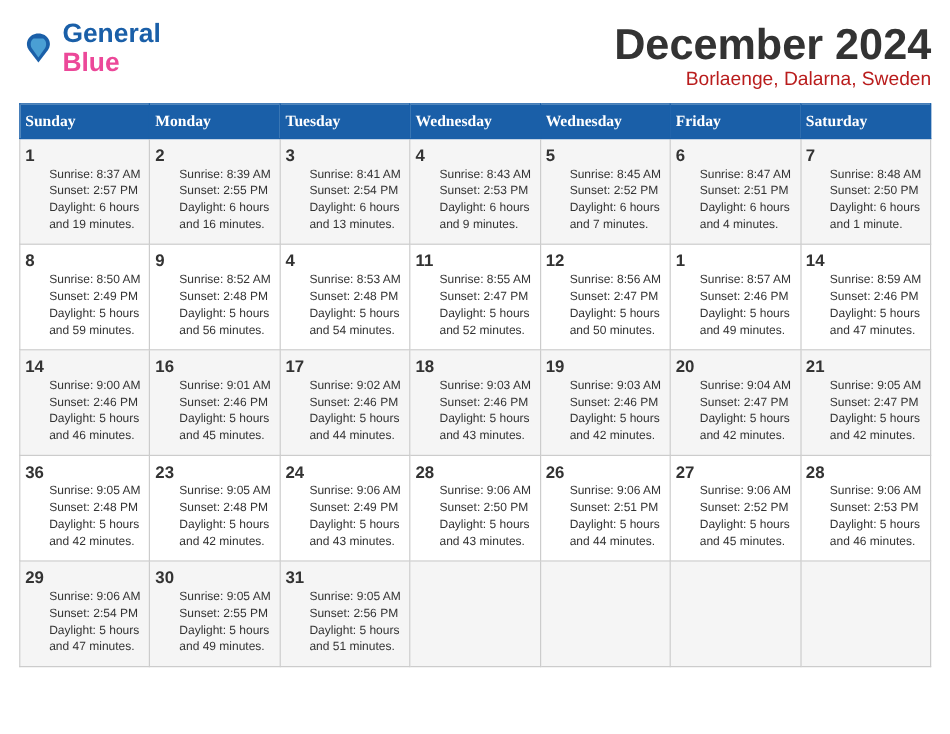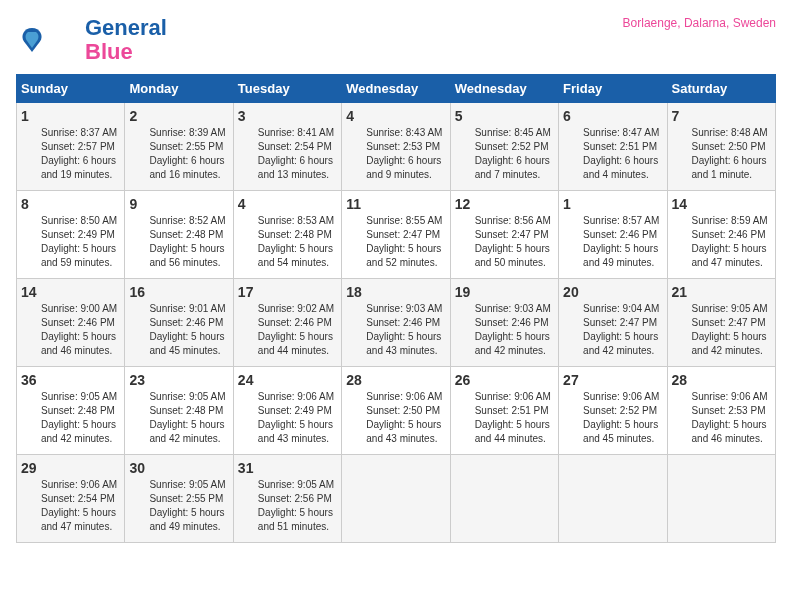--- a/index.html
+++ b/index.html
@@ -12,21 +12,20 @@
     }
     .header {
       display: flex;
       justify-content: space-between;
       align-items: flex-start;
       margin-bottom: 10px;
     }
     .logo {
       display: flex;
       align-items: center;
-      gap: 33px;
     }
     .logo-text {
       font-size: 22px;
       font-weight: bold;
       color: #333;
       line-height: 1.1;
     }
     .logo-text span {
       color: #1a5fa8;
     }
@@ -37,36 +36,37 @@
     }
     .title-block {
       text-align: right;
     }
     .month-title {
       font-size: 36px;
       font-weight: bold;
       color: #333;
     }
     .location {
-      font-size: 12px;
-      color: #ec4899;
+      font-size: 16px;
+      color: #b91c1c;
     }
     table {
       width: 100%;
       border-collapse: collapse;
       table-layout: fixed;
     }
     thead tr th {
       background: #1a5fa8;
       color: #fff;
       font-size: 13px;
       font-weight: bold;
       padding: 6px 4px;
       text-align: left;
       border: 1px solid #1a5fa8;
+      font-family: Liberation Serif, serif;
     }
     tbody tr td {
       vertical-align: top;
       padding: 5px 4px;
       border: 1px solid #ccc;
       font-size: 10px;
       color: #333;
       height: 88px;
       background: #fff;
     }
@@ -97,20 +97,21 @@
     <svg class="logo-icon" viewBox="0 0 40 40">
       <path d="M20 5 C10 5, 5 15, 10 22 L20 35 L30 22 C35 15, 30 5, 20 5Z" fill="#1a5fa8"></path>
       <path d="M15 10 C12 12, 11 16, 13 20 L20 30 L27 20 C29 16, 28 12, 25 10Z" fill="#4a9fd4"></path>
     </svg>
     <div class="logo-text">
       <span>General</span><br>
       <span style="color:#ec4899">Blue</span>
     </div>
   </div>
   <div class="title-block">
+    <div class="month-title">December 2024</div>
     <div class="location">Borlaenge, Dalarna, Sweden</div>
   </div>
 </div>
 
 <table>
   <thead>
     <tr>
     <th>Sunday</th>
         <th>Monday</th>
         <th>Tuesday</th>

